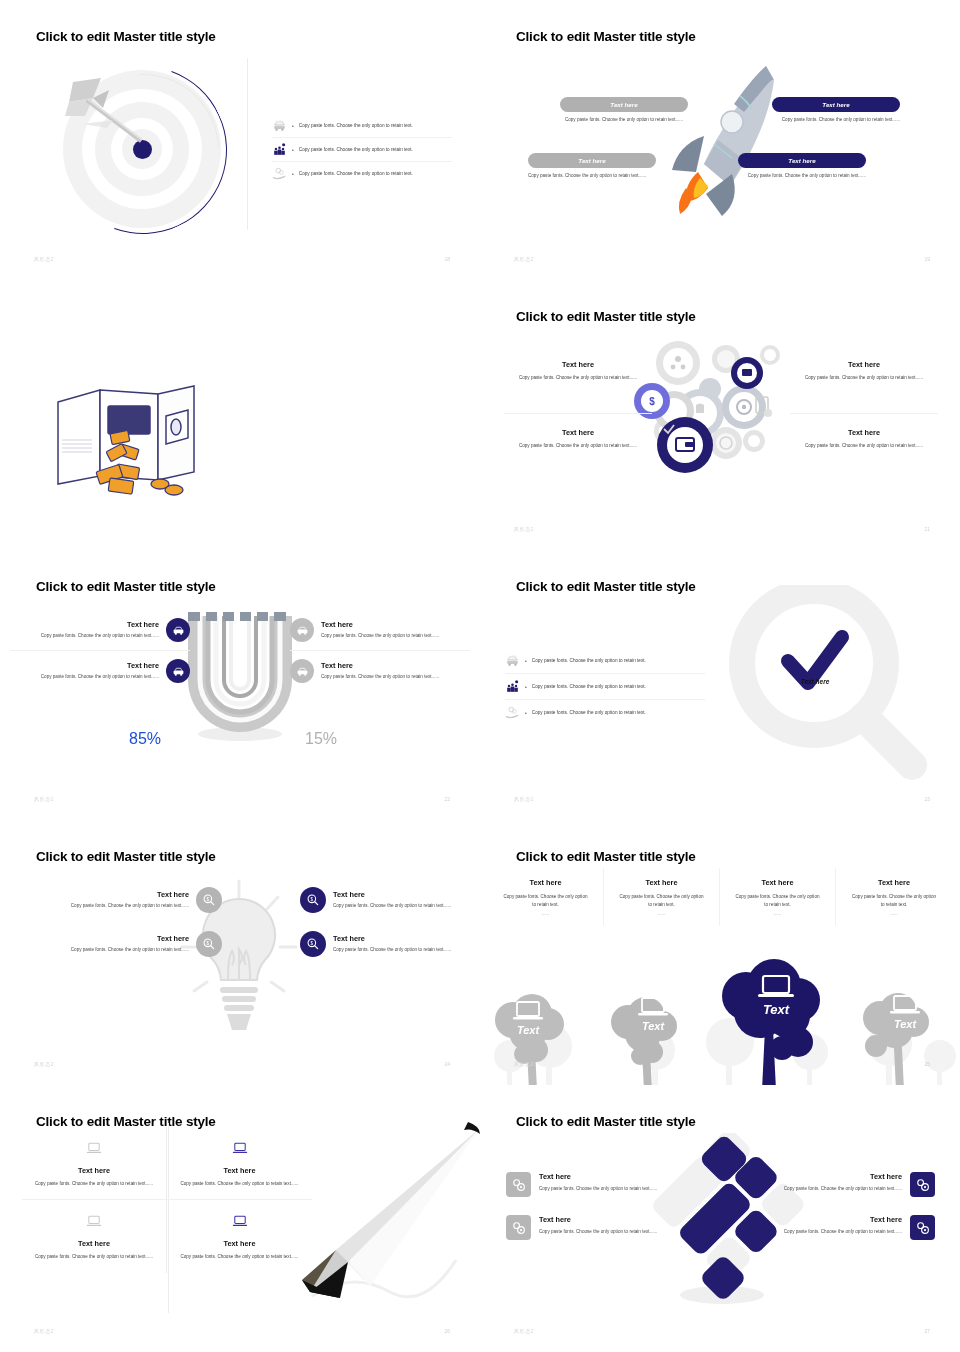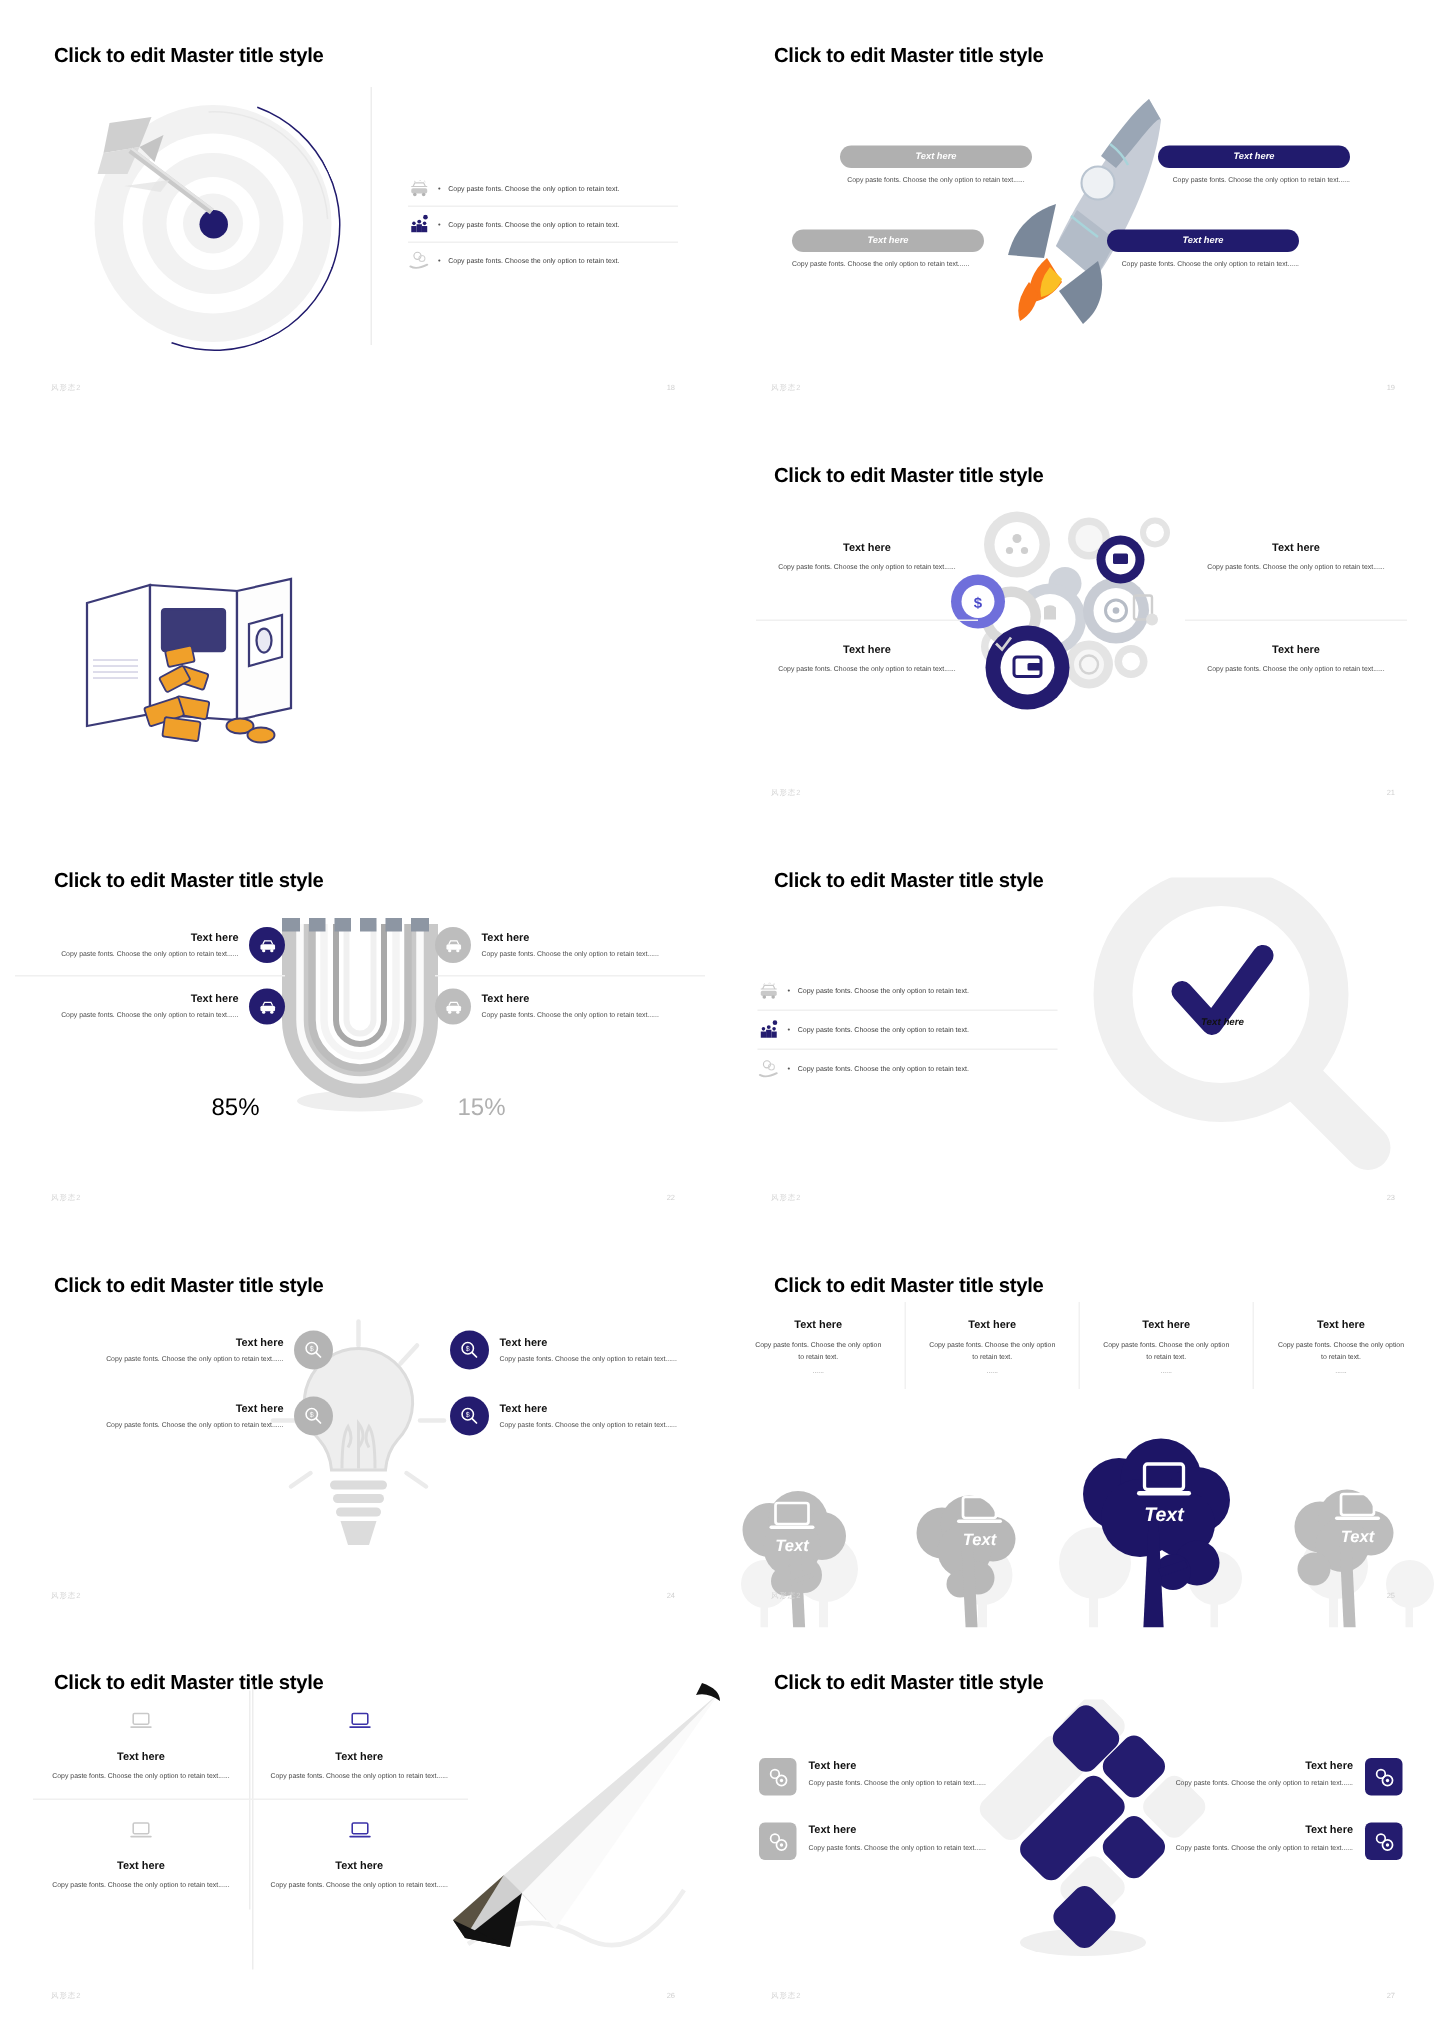--- a/index.html
+++ b/index.html
@@ -71,21 +71,21 @@
   .s5 .side .it p{font-size:4.6px;color:#4a4a4a;line-height:1.6;margin:0;}
   .s5 .L{left:10px;top:60px;}
   .s5 .L .it h4,.s5 .L .it p{text-align:right;}
   .s5 .R{left:290px;top:60px;}
   .s5 .R .it h4,.s5 .R .it p{text-align:left;}
   .s5 .circ{width:24px;height:24px;border-radius:50%;flex:none;display:flex;align-items:center;justify-content:center;}
   .s5 .circ.n{background:#241c6f;}
   .s5 .circ.g{background:#bdbdbd;}
   .s5 .sep{height:1px;background:#f0f0f0;}
   .s5 .pc{position:absolute;top:180px;font-size:16px;font-weight:400;}
-  .s5 .pcL{left:141px;color:#000000;}
+  .s5 .pcL{left:129px;color:#1d4ed8;}
   .s5 .pcR{left:305px;color:#b0b0b0;text-align:center;}
 
   
   .s6 .rows{position:absolute;left:25px;top:98px;width:200px;}
   .s6 .row{display:flex;align-items:center;gap:5px;padding:6px 0;border-bottom:1px solid #f0f0f0;}
   .s6 .row:last-child{border-bottom:0;}
   .s6 .row .ic{width:15px;height:13px;flex:none;}
   .s6 .row .dot{font-size:5px;color:#555;}
   .s6 .row .tx{font-size:4.7px;color:#3d3d3d;}
   .s6 .mag{position:absolute;left:248px;top:35px;width:200px;height:200px;}

